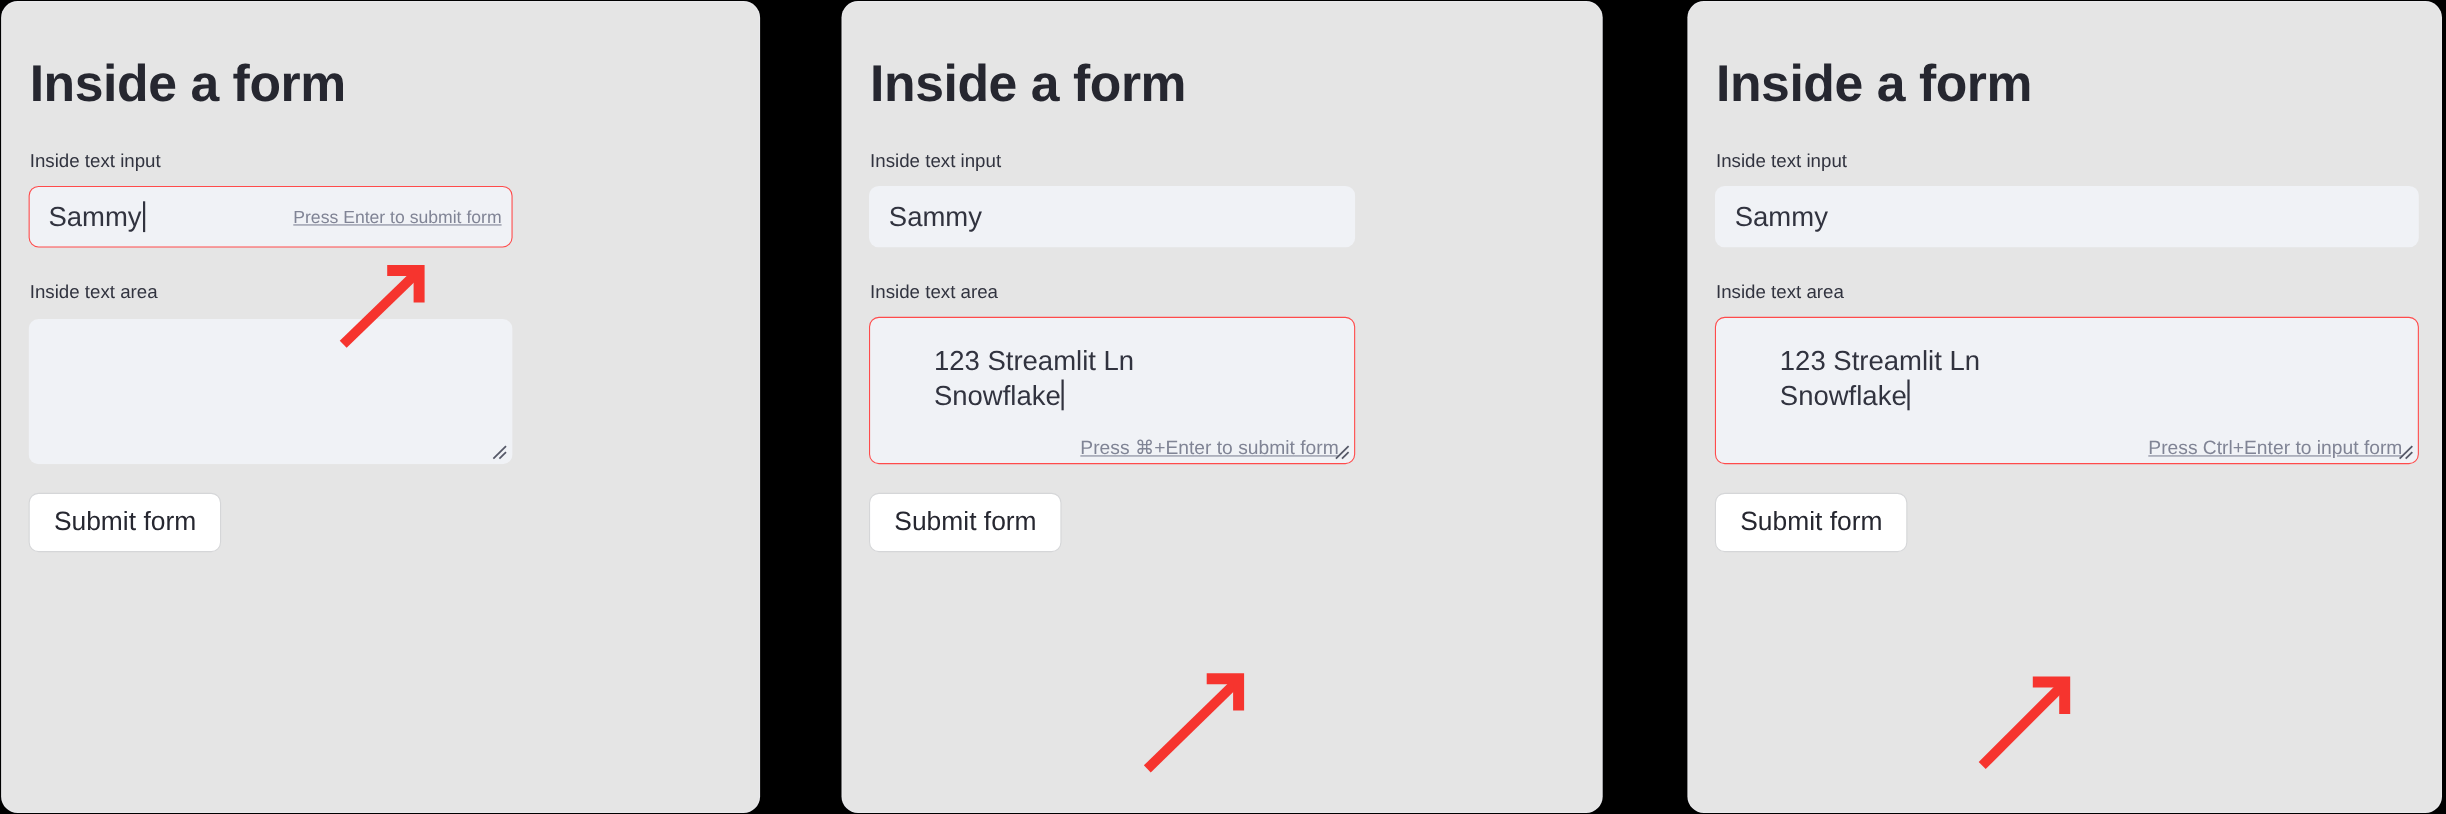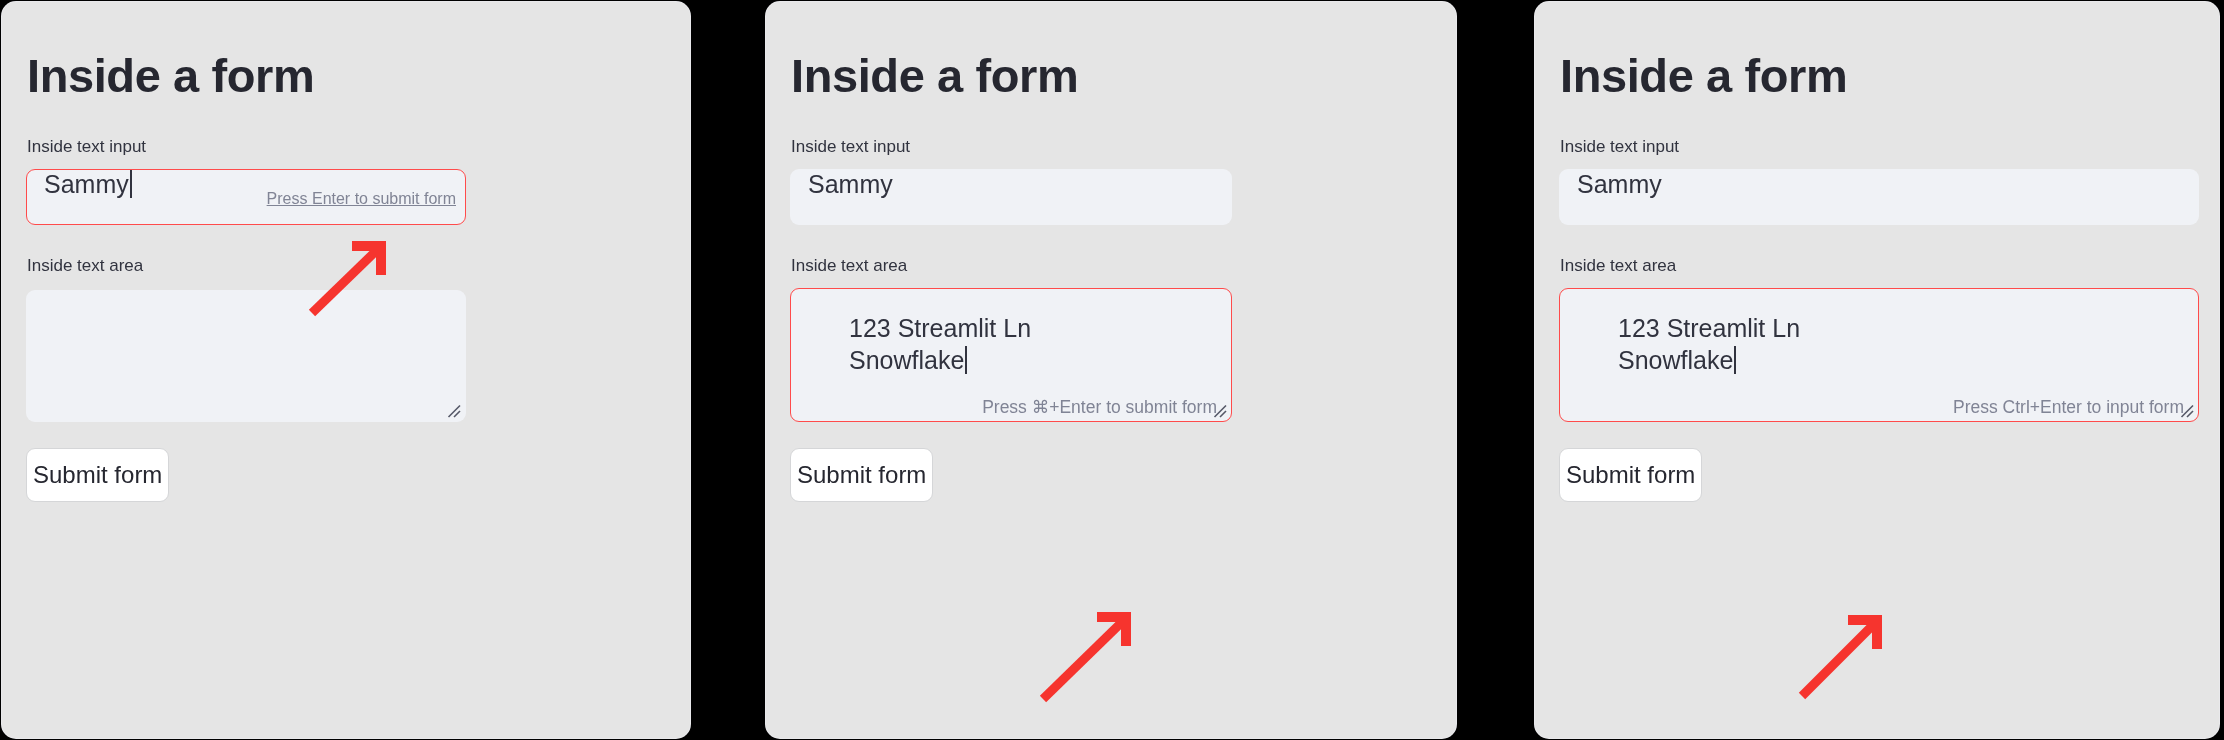--- a/index.html
+++ b/index.html
@@ -57,21 +57,21 @@
   }
 
   
   .text-input {
     position: relative;
     background: #f0f2f6;
     border: 1px solid transparent;
     border-radius: 9px;
     height: 56px;
     display: flex;
-    align-items: flex-start;
+    align-items: center;
   }
   .text-input.focused {
     border-color: #ff4b4b;
     background: #f0f2f6;
   }
   .text-input .value {
     font-size: 25px;
     color: #31333f;
     padding-left: 17px;
     white-space: pre;
@@ -113,39 +113,40 @@
     white-space: pre-wrap;
     margin-left: 34px;
   }
   .ta-hint {
     position: absolute;
     right: 14px;
     bottom: 3px;
     font-size: 17.5px;
     color: #808495;
     white-space: nowrap;
+    text-decoration: underline;
   }
 
   
   .resize-handle {
     position: absolute;
     right: 3px;
     bottom: 2px;
     width: 18px;
     height: 18px;
     pointer-events: auto;
   }
 
   
   .submit-btn {
     background: #ffffff;
     border: 1px solid #d5d6d8;
     border-radius: 9px;
     height: 54px;
-    padding: 0 6px;
+    padding: 0 22px;
     font-family: "Liberation Sans", sans-serif;
     font-size: 24px;
     color: #262730;
     display: inline-flex;
     align-items: center;
     cursor: pointer;
   }
 
   
   .arrow-layer {

